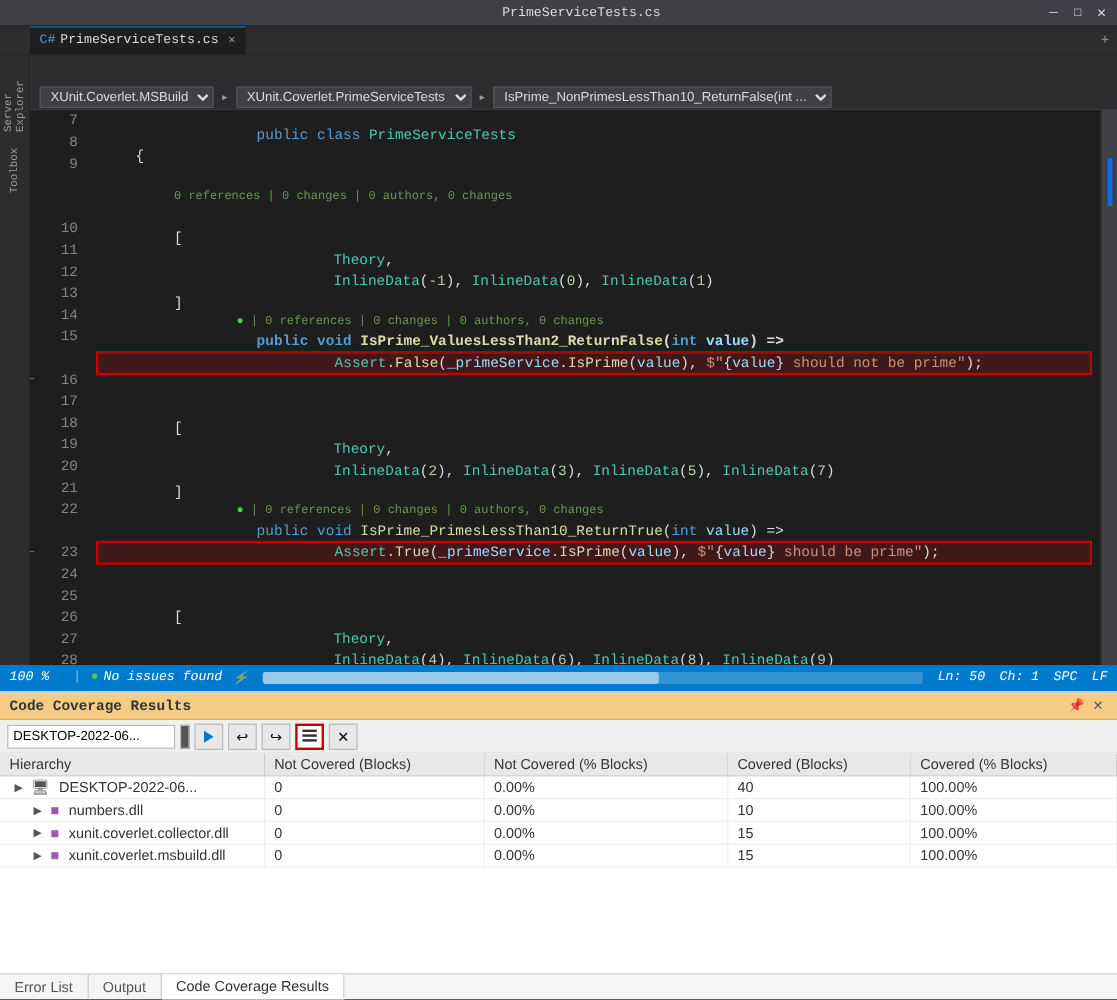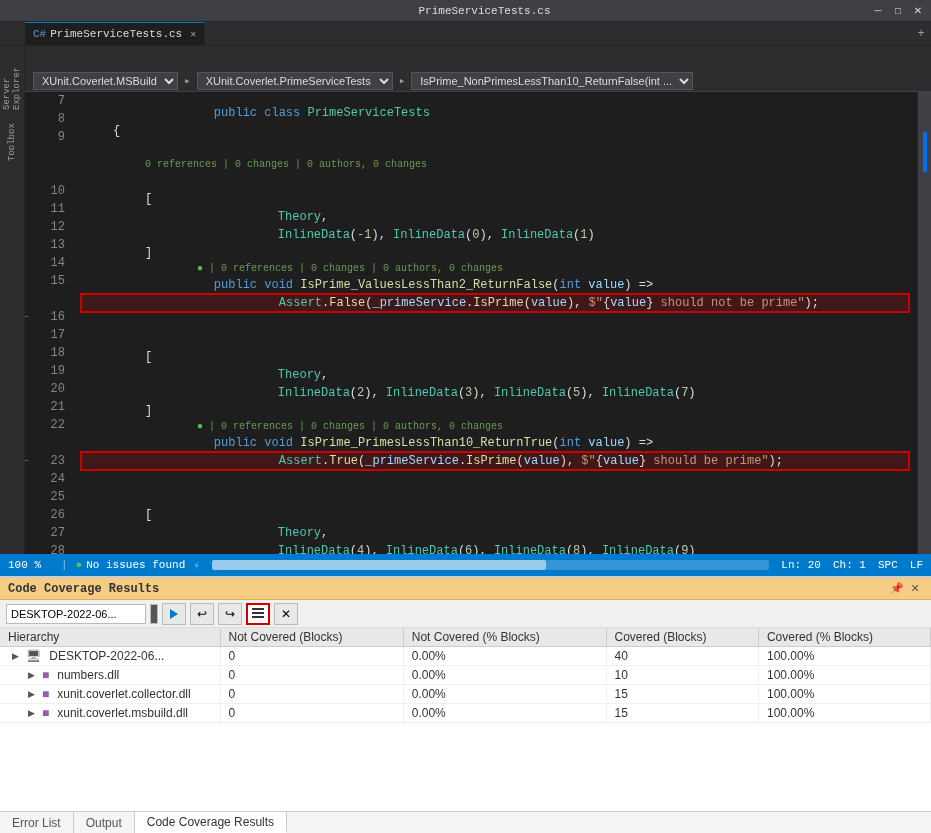--- a/index.html
+++ b/index.html
@@ -216,20 +216,21 @@
     
     .status-bar {
       height: 22px;
       background: #007acc;
       display: flex;
       align-items: center;
       padding: 0 8px;
       gap: 8px;
       font-size: 11px;
       color: white;
+      font-style: italic;
     }
     .status-item {
       display: flex;
       align-items: center;
       gap: 4px;
     }
     .status-zoom {
       min-width: 45px;
     }
     .status-right {
@@ -558,21 +559,21 @@
             <span style="margin-left:64px;"><span class="plain">]</span></span>
           </div>
 
           <div class="code-line" style="height:14px;">
             <span style="margin-left:32px; font-size:10px; color:#6a9955;">
               <span style="color:#4ec94e; font-size:10px;">●</span> | 0 references | 0 changes | 0 authors, 0 changes
             </span>
           </div>
 
           <div class="code-line">
-            <span style="margin-left:32px;">
+            <span style="margin-left:32px;font-weight:bold;">
               <span class="kw">public</span> <span class="kw">void</span> <span class="fn">IsPrime_ValuesLessThan2_ReturnFalse</span><span class="plain">(</span><span class="kw">int</span> <span class="prop">value</span><span class="plain">) =&gt;</span>
             </span>
           </div>
 
           <div class="code-line highlighted">
             <span style="margin-left:96px;">
               <span class="type">Assert</span><span class="plain">.</span><span class="fn">False</span><span class="plain">(</span><span class="prop">_primeService</span><span class="plain">.</span><span class="fn">IsPrime</span><span class="plain">(</span><span class="prop">value</span><span class="plain">), </span><span class="str">$"</span><span class="plain">{</span><span class="prop">value</span><span class="plain">}</span><span class="str"> should not be prime"</span><span class="plain">);</span>
             </span>
           </div>
 
@@ -654,21 +655,21 @@
   <span style="color:rgba(255,255,255,0.5)">|</span>
   <span class="status-item">
     <span style="color:#4ec94e; font-size:11px;">●</span>
     <span>No issues found</span>
   </span>
   <span style="color:rgba(255,255,255,0.5)">⚡</span>
   <div style="flex:1; height:10px; background:rgba(255,255,255,0.2); border-radius:2px; margin: 0 4px;">
     <div style="width:60%; height:100%; background:rgba(255,255,255,0.5); border-radius:2px;"></div>
   </div>
   <span class="status-right" style="margin-left:auto; display:flex; gap:12px;">
-    <span>Ln: 20</span>
+    <span>Ln: 50</span>
     <span>Ch: 1</span>
     <span>SPC</span>
     <span>LF</span>
   </span>
 </div>
 
 <div class="coverage-panel">
 
   <div class="coverage-header">
     <span>Code Coverage Results</span>

